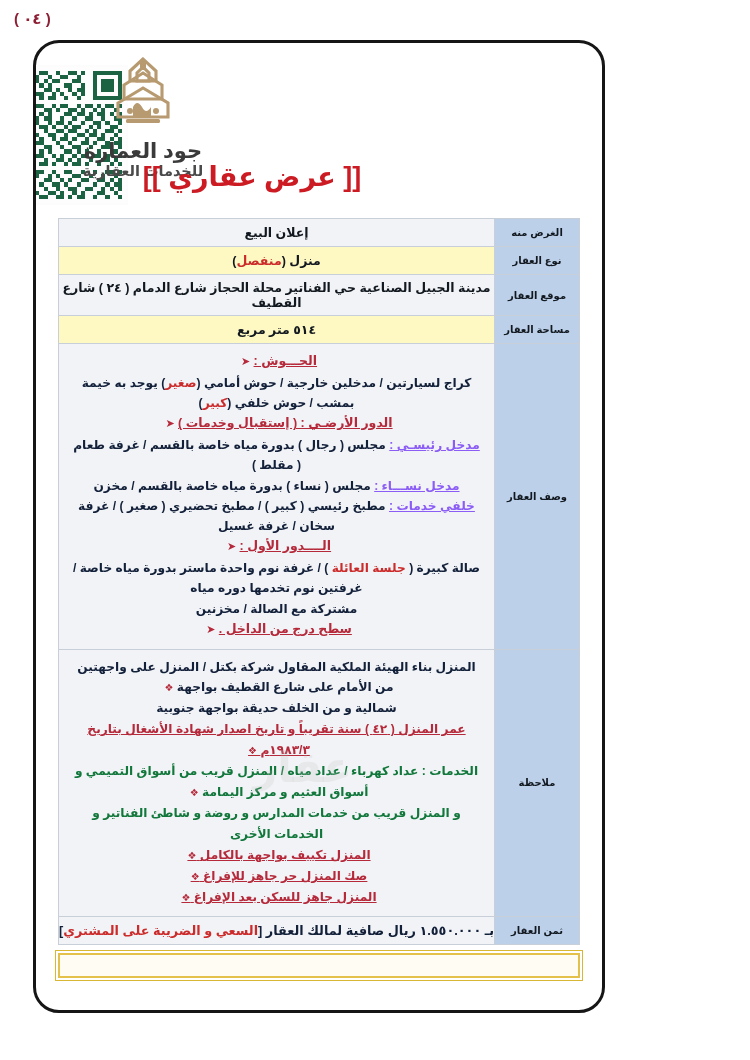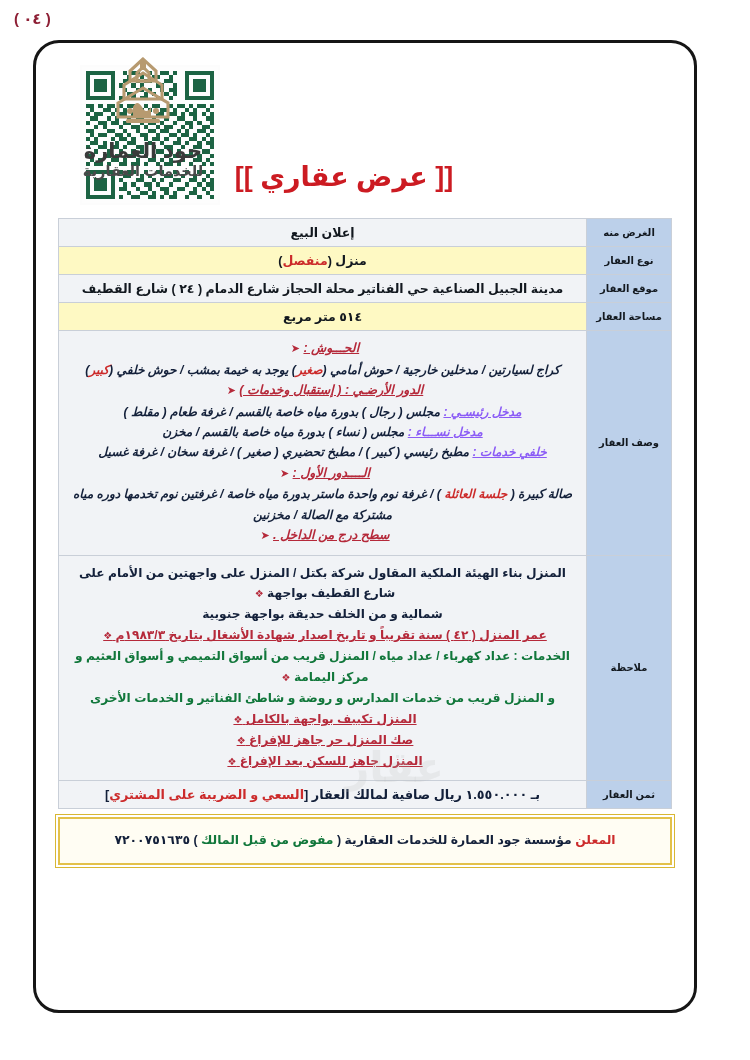--- a/index.html
+++ b/index.html
@@ -27,21 +27,21 @@
     direction: ltr;
     text-align: left;
     letter-spacing: 1px;
   }
 
   
   .card {
     position: absolute;
     top: 40px;
     left: 33px;
-    width: 664px;
+    width: 572px;
     height: 973px;
     border: 3px solid #161616;
     border-radius: 26px;
     background: #ffffff;
     box-sizing: border-box;
     overflow: hidden;
   }
 
   
   .header {
@@ -152,21 +152,20 @@
     color: #b5293a;
     font-size: 11px;
     margin-left: 5px;
   }
   .line {
     font-size: 12.2px;
     color: #13203a;
     font-weight: bold;
     line-height: 1.66;
     margin: 0;
-    font-style: italic;
   }
   .line.center { text-align: center; }
   .line.head-line { text-align: center; }
   .inl-head {
     color: #8b5cf6;
     text-decoration: underline;
     font-weight: bold;
   }
   .red { color: #cc2b2b; font-weight: bold; }
 
@@ -640,20 +639,16 @@
         <td class="val">
           <span class="price-line">
             <span class="price-amt">بـ ١.٥٥٠.٠٠٠ ريال صافية لمالك العقار [</span><span class="price-note">السعي و الضريبة على المشتري</span><span class="price-amt">]</span>
           </span>
         </td>
       </tr>
     </tbody>
   </table>
 
   <div class="footer-box">
-    <div class="f-line">
-      <span class="f-red">المعلن</span>
-      <span>مؤسسة جود العمارة للخدمات العقارية ( </span><span class="f-green">مفوض من قبل المالك</span><span> )  ٧٢٠٠٧٥١٦٣٥</span>
-    </div>
   </div>
 
   <div class="watermark">عقار</div>
 </div>
 
 </body></html>

